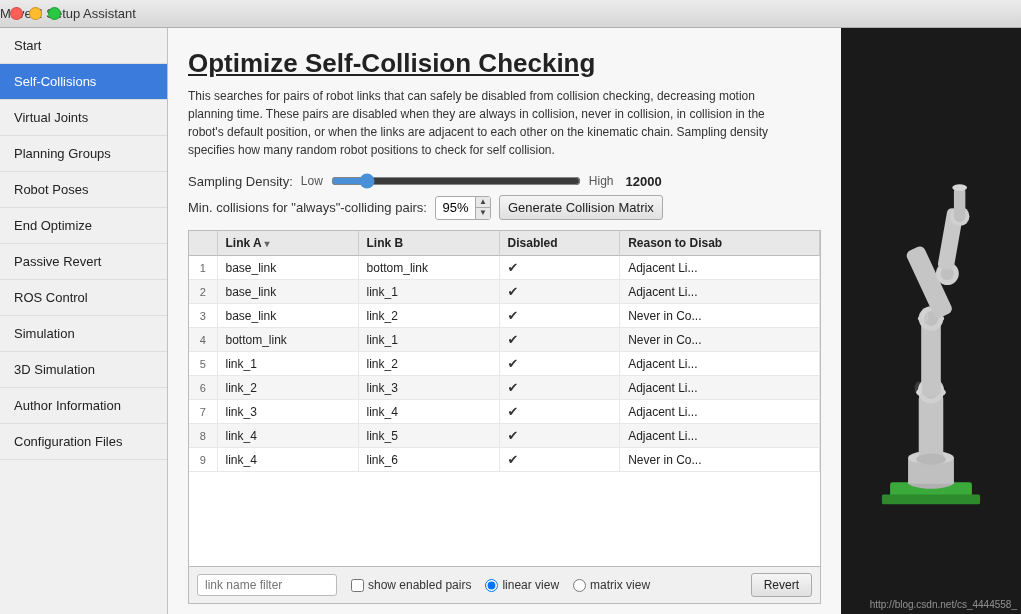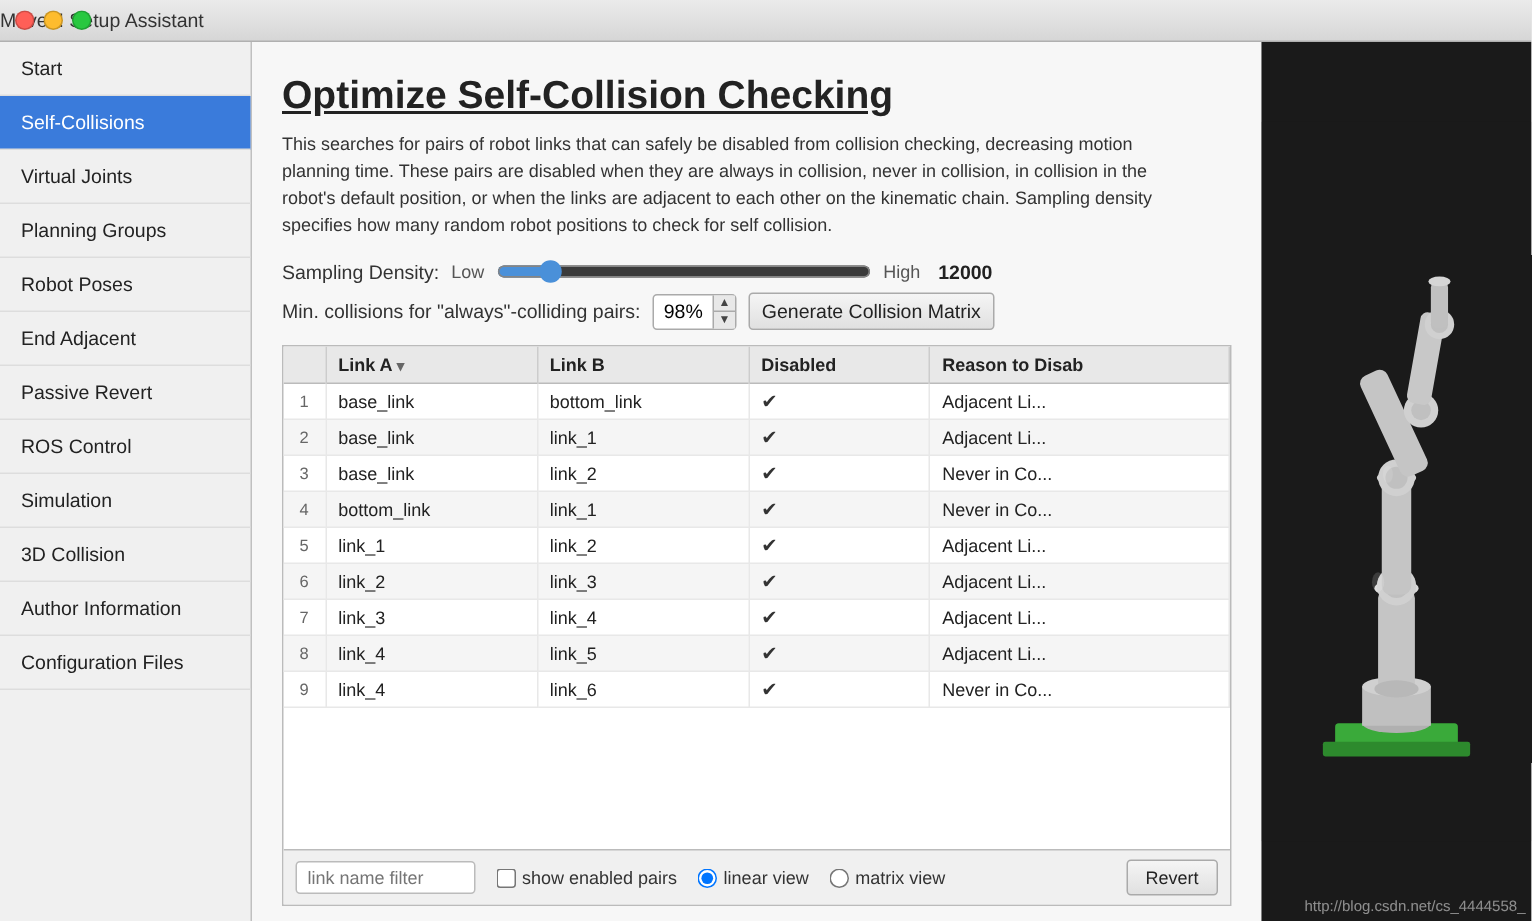--- a/index.html
+++ b/index.html
@@ -217,21 +217,21 @@
       background: #f0f0f0;
       gap: 14px;
       flex-wrap: nowrap;
     }
     .filter-input {
       border: 1px solid #bbb;
       border-radius: 3px;
       padding: 3px 7px;
       font-size: 12px;
       background: white;
-      width: 120px;
+      width: 140px;
       color: #999;
     }
     .footer-option {
       display: flex;
       align-items: center;
       gap: 4px;
       font-size: 12px;
       color: #333;
       cursor: pointer;
     }
@@ -279,25 +279,25 @@
 </div>
 
 <div class="app-body">
 
   <div class="sidebar">
     <div class="sidebar-item">Start</div>
     <div class="sidebar-item active">Self-Collisions</div>
     <div class="sidebar-item">Virtual Joints</div>
     <div class="sidebar-item">Planning Groups</div>
     <div class="sidebar-item">Robot Poses</div>
-    <div class="sidebar-item">End Adjacent</div>
+    <div class="sidebar-item">End Optimize</div>
     <div class="sidebar-item">Passive Revert</div>
     <div class="sidebar-item">ROS Control</div>
     <div class="sidebar-item">Simulation</div>
-    <div class="sidebar-item">3D Collision</div>
+    <div class="sidebar-item">3D Simulation</div>
     <div class="sidebar-item">Author Information</div>
     <div class="sidebar-item">Configuration Files</div>
   </div>
 
   <div class="main-content">
     <div class="content-area">
       <h1 class="page-title">Optimize Self-Collision Checking</h1>
       <p class="description">This searches for pairs of robot links that can safely be disabled from collision checking, decreasing motion planning time. These pairs are disabled when they are always in collision, never in collision, in collision in the robot's default position, or when the links are adjacent to each other on the kinematic chain. Sampling density specifies how many random robot positions to check for self collision.</p>
 
       <div class="controls-row">
@@ -306,21 +306,21 @@
         <div class="slider-container">
           <input type="range" class="slider" min="0" max="100000" value="12000" style="">
         </div>
         <span class="slider-label">High</span>
         <span class="high-val">12000</span>
       </div>
 
       <div class="collisions-row">
         <span class="collisions-label">Min. collisions for "always"-colliding pairs:</span>
         <div class="spinbox">
-          <span class="spinbox-val">98%</span>
+          <span class="spinbox-val">95%</span>
           <div class="spinbox-btns">
             <button class="spinbox-btn">▲</button>
             <button class="spinbox-btn">▼</button>
           </div>
         </div>
         <button class="gen-btn">Generate Collision Matrix</button>
       </div>
 
       <div class="table-container">
         <div class="table-scroll">

